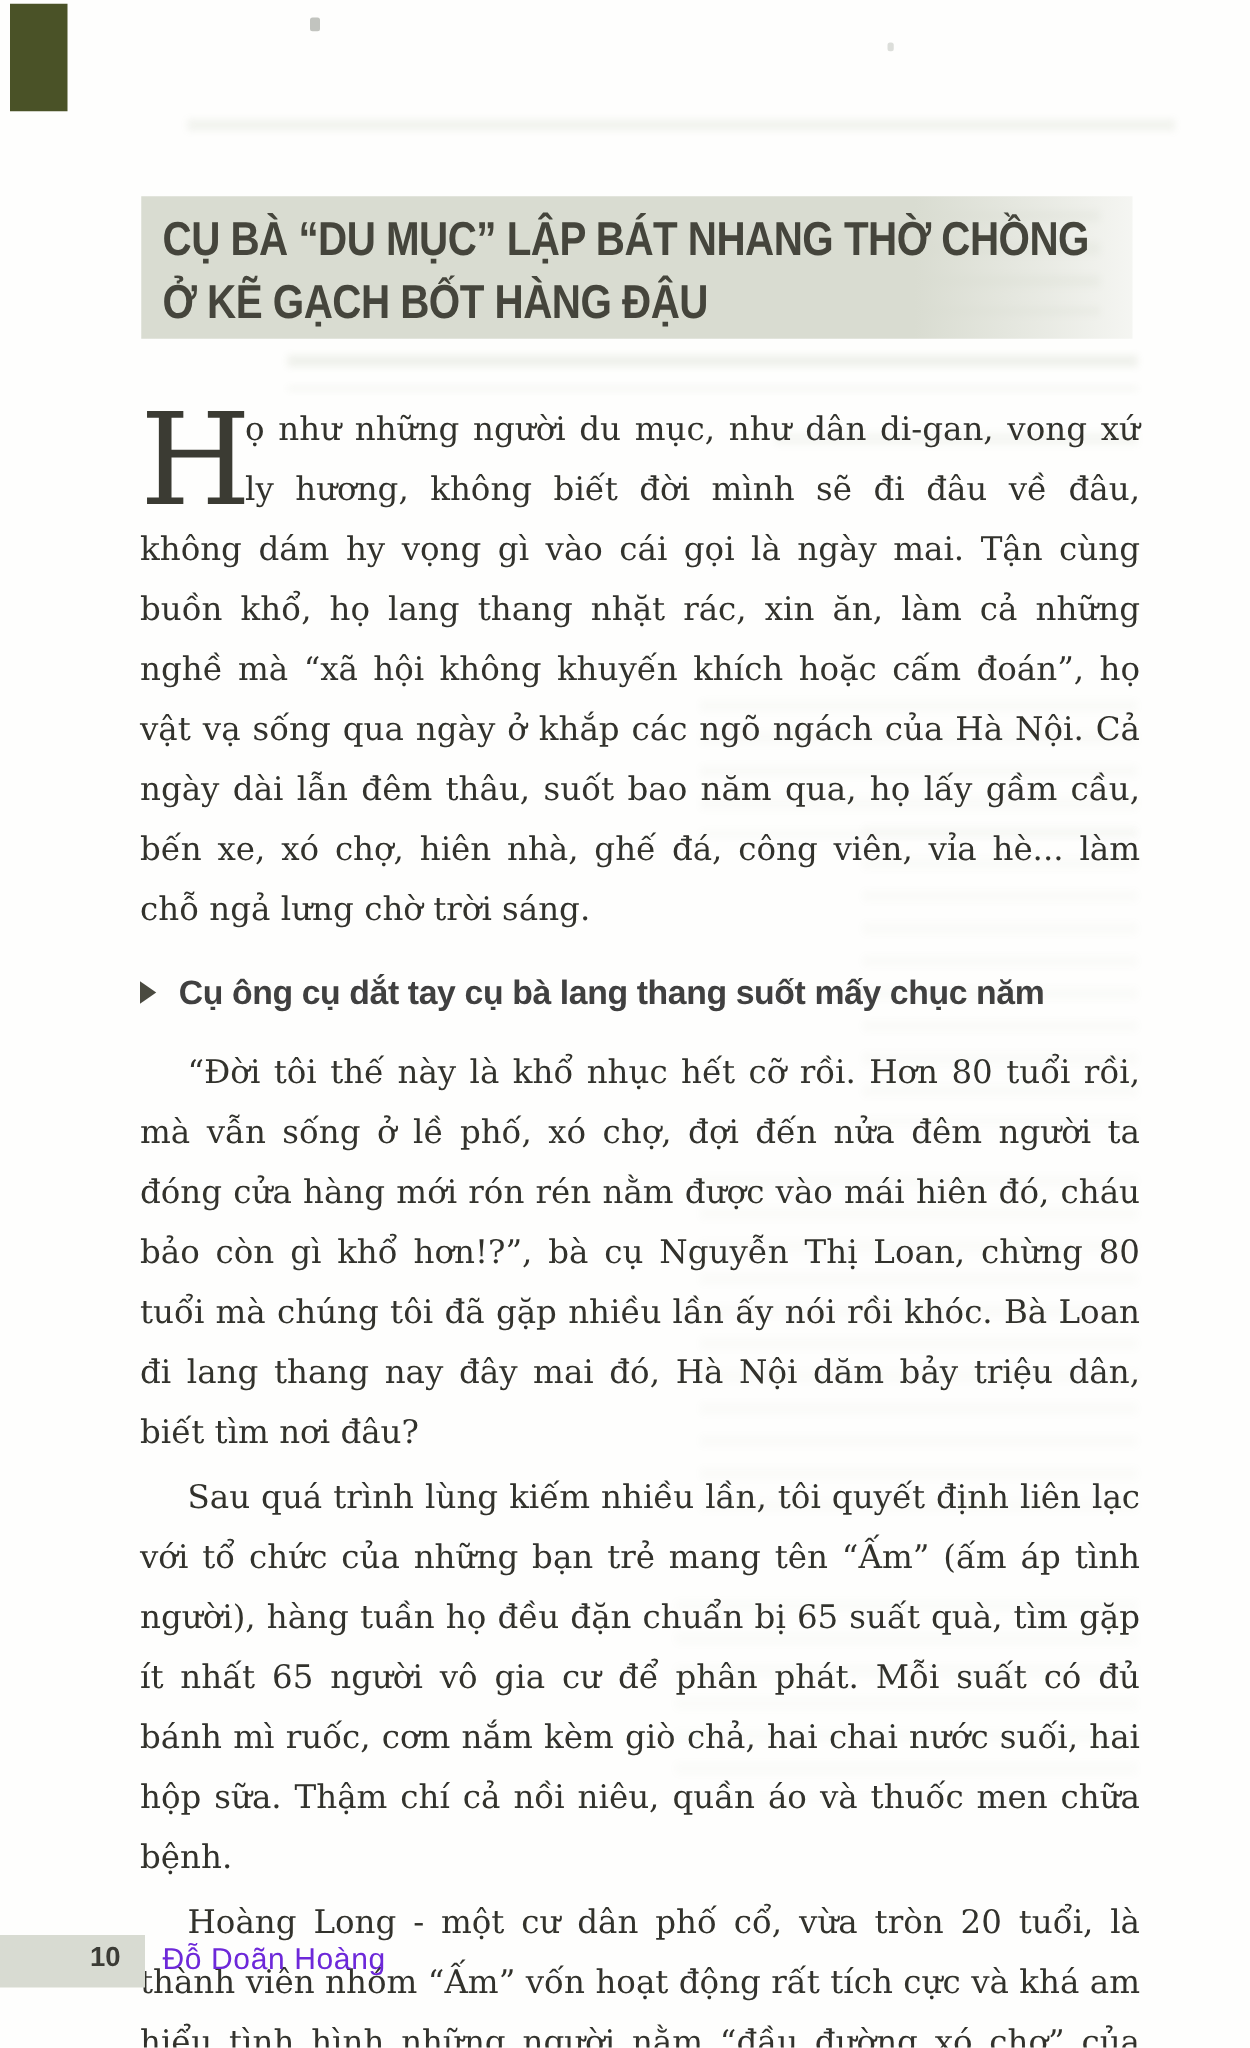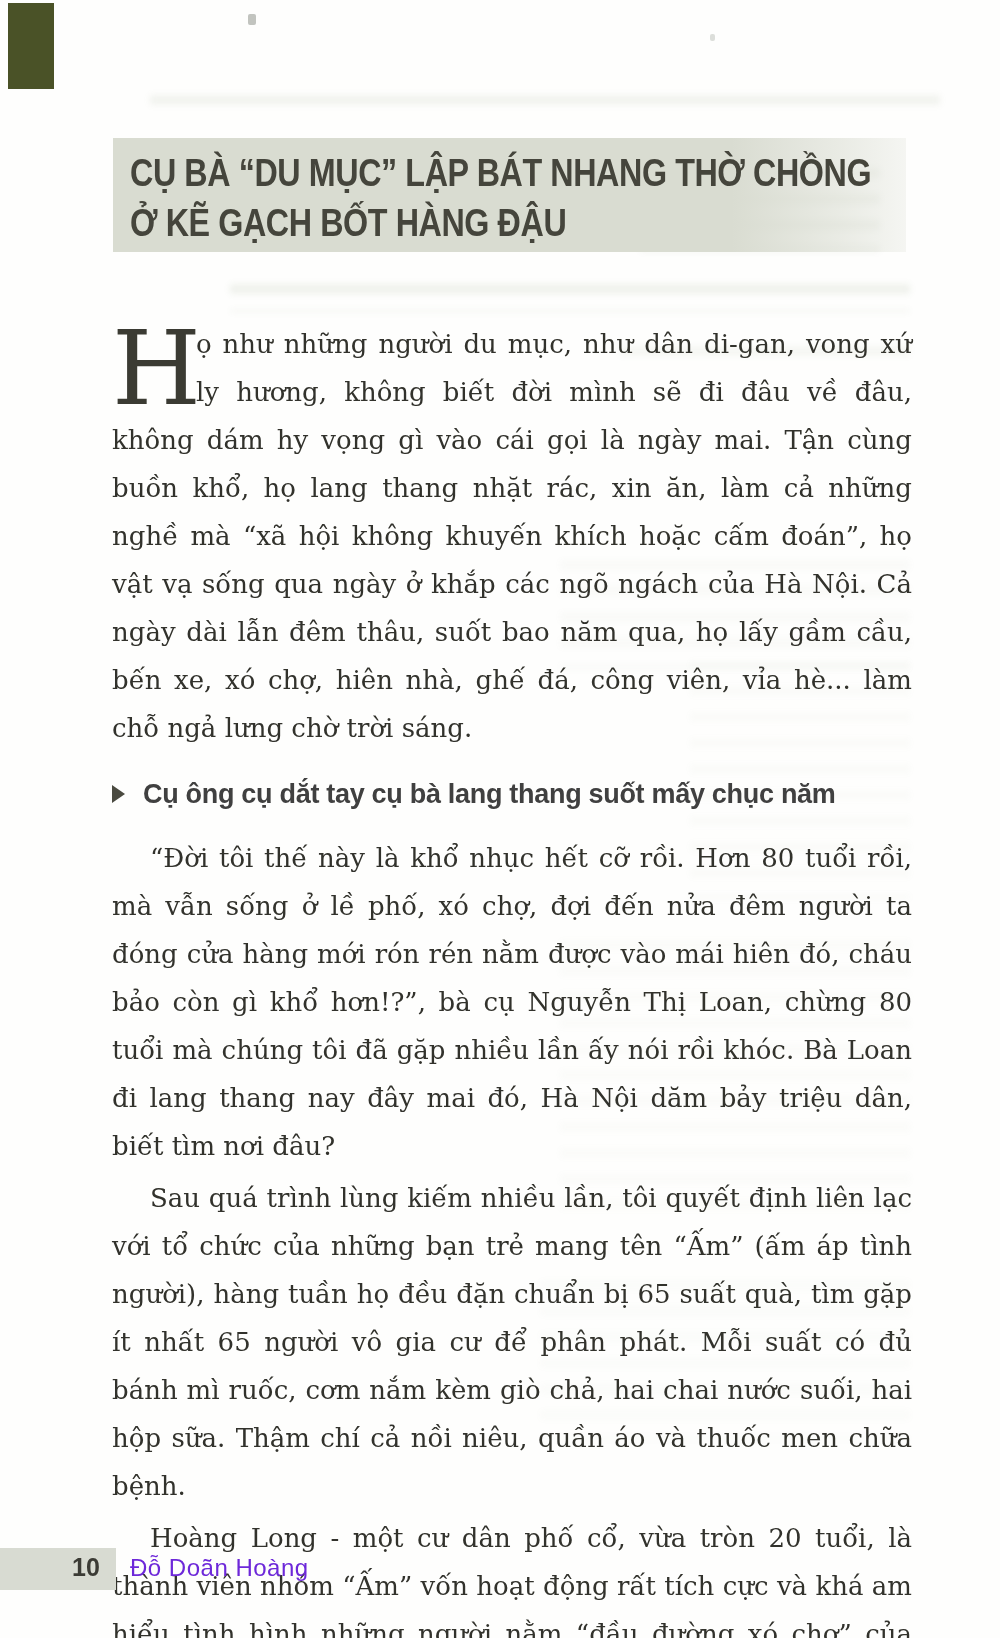--- a/index.html
+++ b/index.html
@@ -17,21 +17,21 @@
   .ghost{
     position:absolute;pointer-events:none;
     background:repeating-linear-gradient(
       to bottom,
       rgba(146,160,128,.55) 0 10px,
       rgba(255,255,255,0) 10px 26px);
     filter:blur(3px);
   }
   
   .title-band{
-    position:absolute;left:113px;top:138px;width:793px;height:114px;
+    position:absolute;left:113px;top:157px;width:793px;height:114px;
     background:linear-gradient(to right,#d9dcd1 0 78%, rgba(217,220,209,.55) 92%, rgba(217,220,209,.25) 100%);
   }
   .title-inner{
     position:absolute;left:17px;top:10px;width:900px;
     font-family:"Liberation Sans", sans-serif;
     font-weight:700;font-size:38px;line-height:50px;
     color:#45453c;letter-spacing:-.5px;
     transform:scaleX(.85);transform-origin:left top;
     white-space:nowrap;
   }
@@ -63,21 +63,21 @@
     margin-right:18px;
   }
   
   .footer-band{
     position:absolute;left:0;top:1548px;width:116px;height:42px;
     background:#d8dbd2;
   }
   .footer-page-number{
     position:absolute;left:72px;top:1553px;
     font-family:"Liberation Sans", sans-serif;
-    font-weight:700;font-size:25px;color:#3b3b35;
+    font-weight:700;font-size:22px;color:#3b3b35;
   }
   .footer-author{
     position:absolute;left:130px;top:1554px;
     font-family:"Liberation Sans", sans-serif;
     font-weight:400;font-size:24px;color:#6d28d9;letter-spacing:.5px;
   }
 </style>
 </head>
 <body>
 

